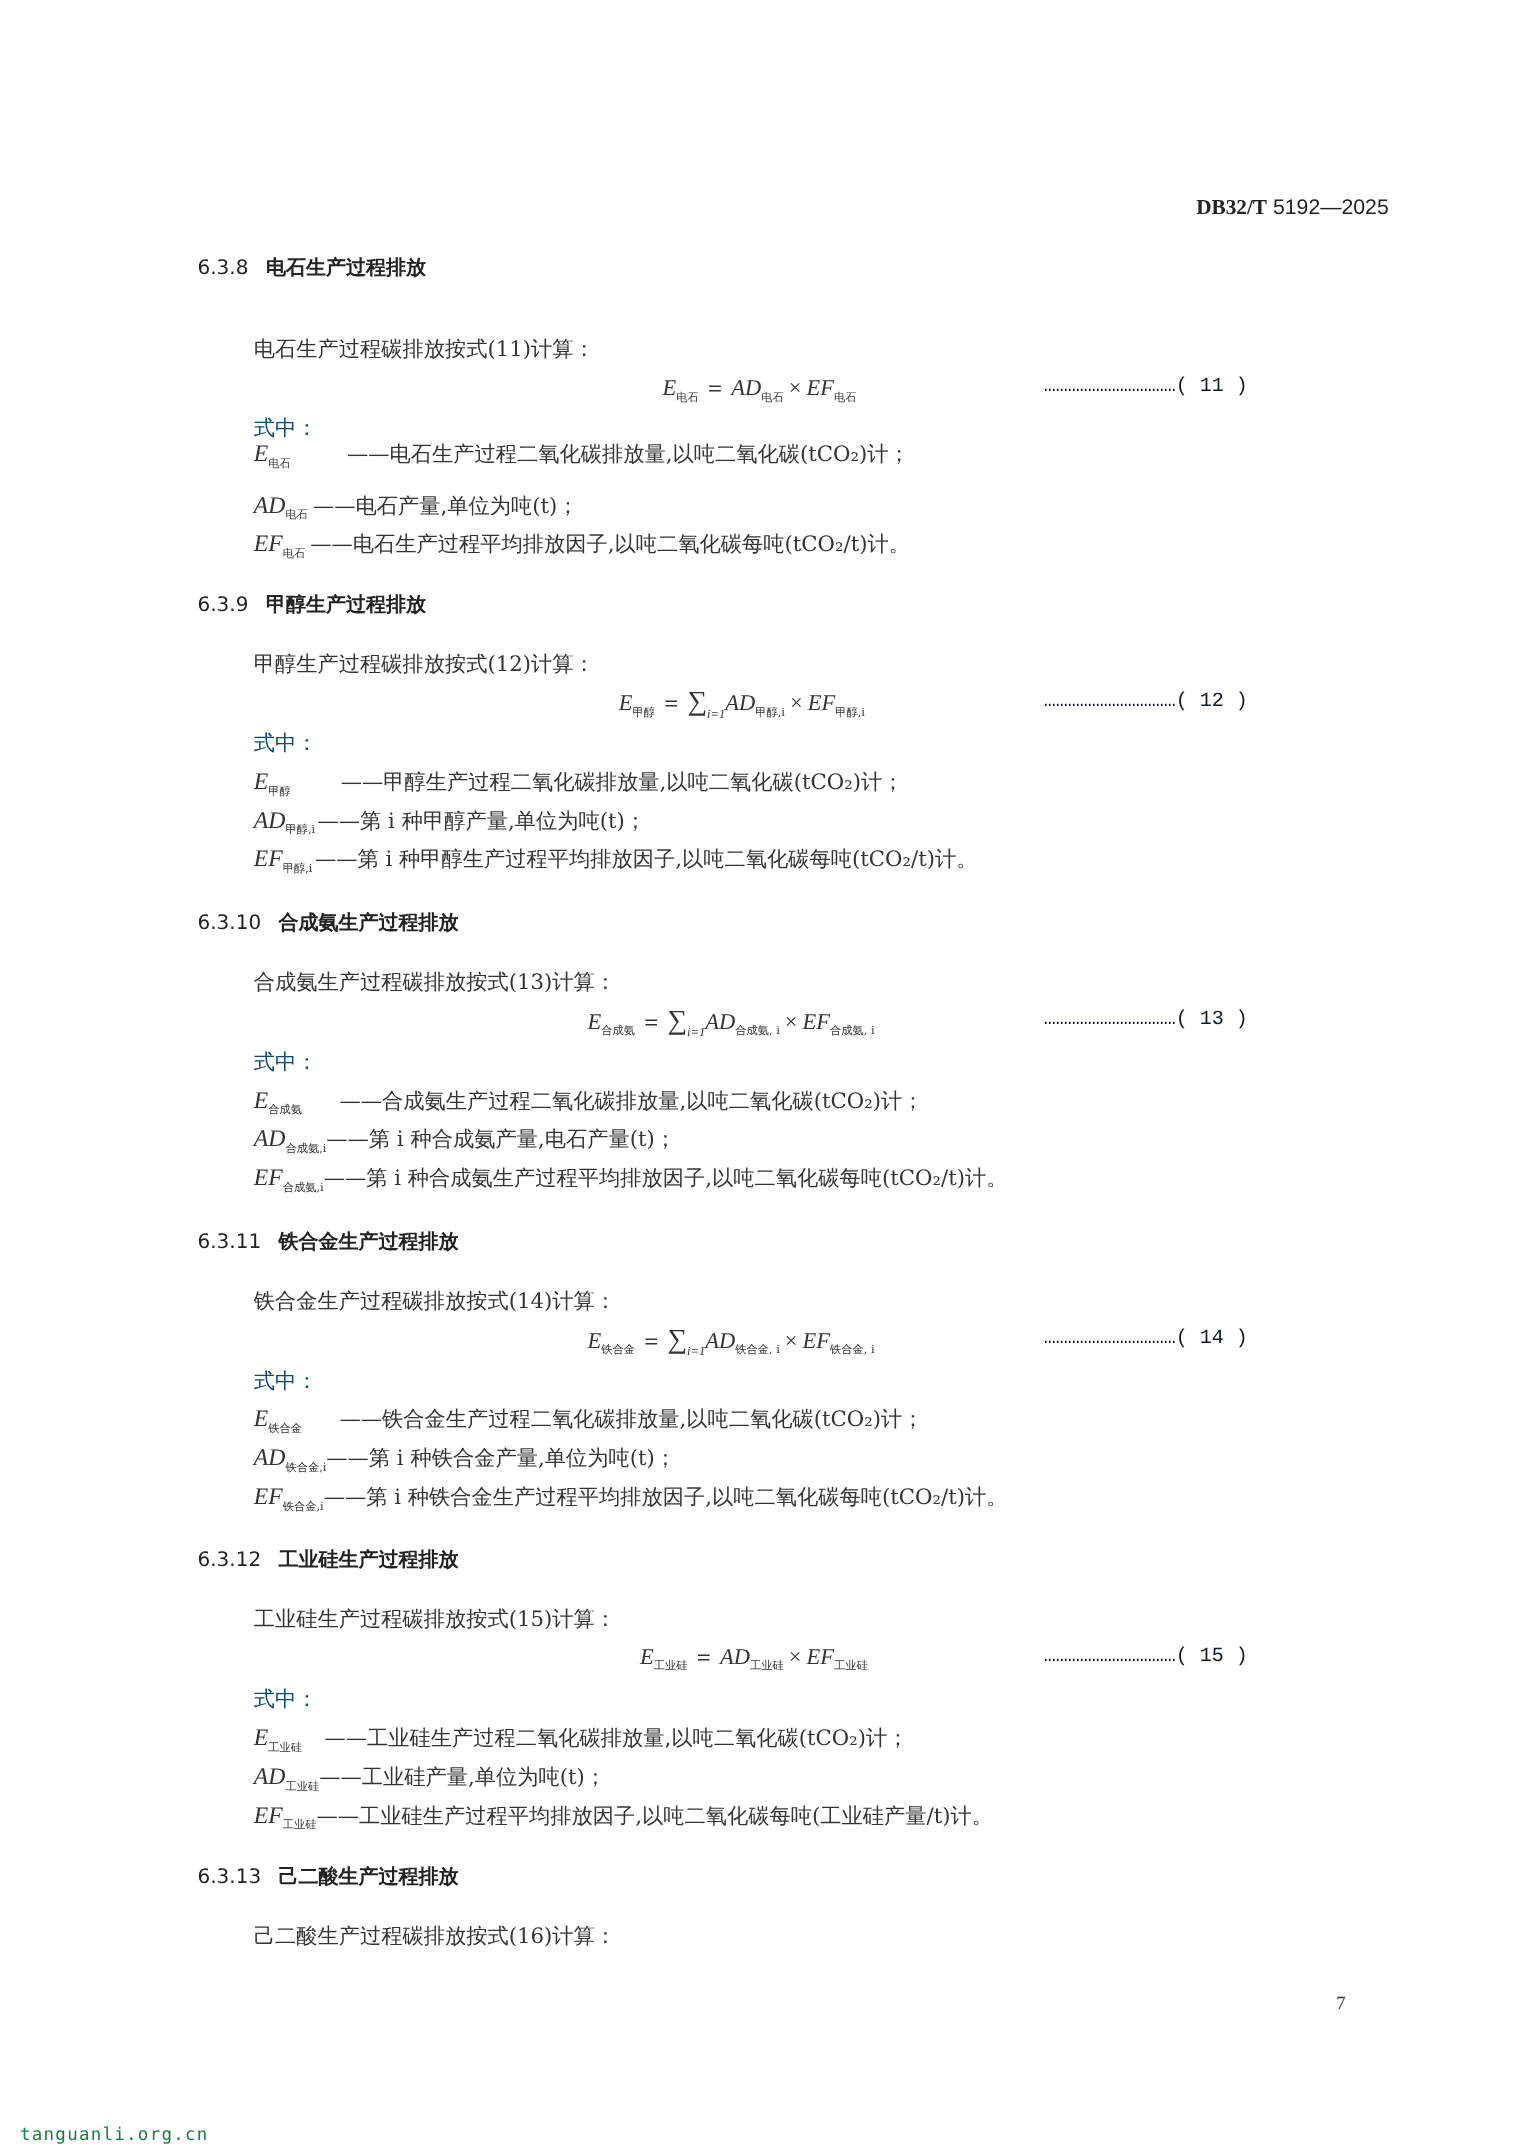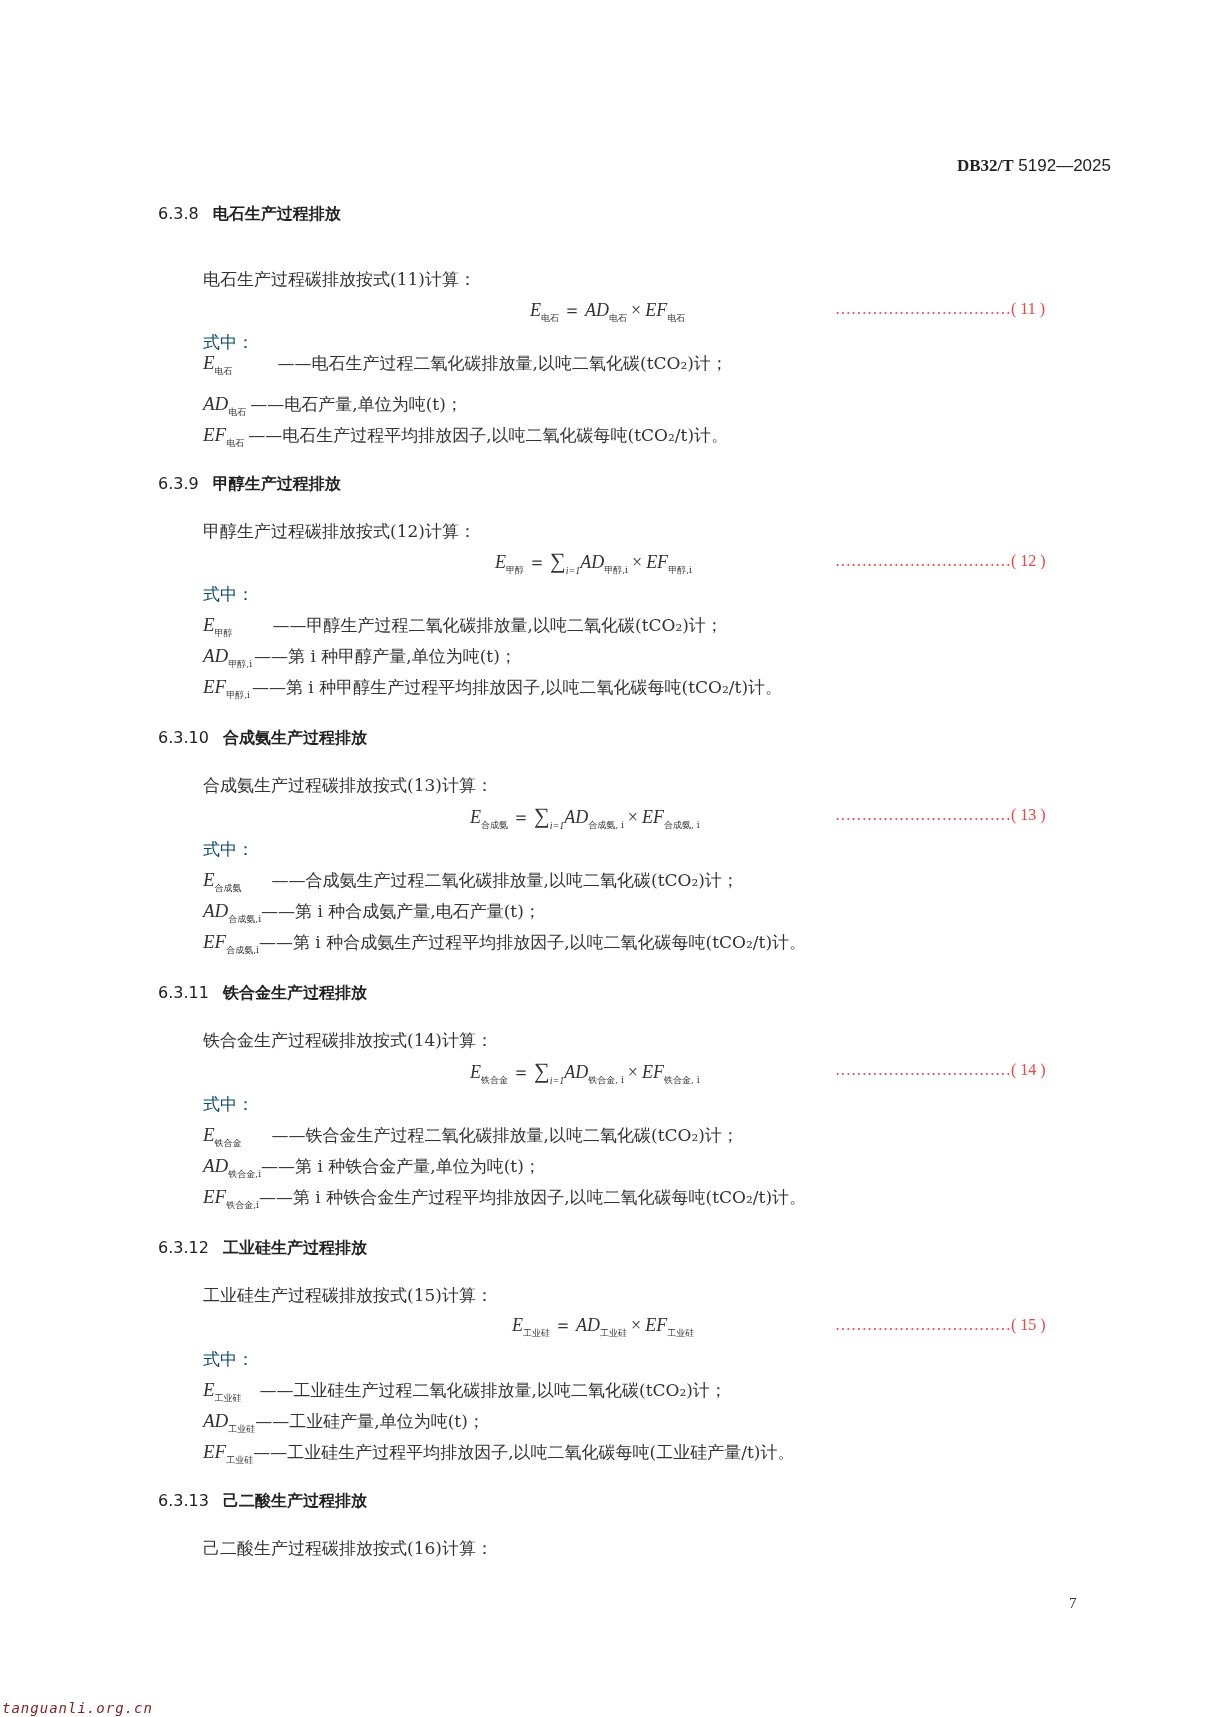--- a/index.html
+++ b/index.html
@@ -26,36 +26,36 @@
   .formula {
     position: absolute; font-size: 18px; color: #333;
     font-family: "Liberation Serif", "DejaVu Serif", serif; font-style: italic;
     white-space: nowrap;
   }
   .formula .op { font-style: normal; margin: 0 4px; }
   .formula sub { font-size: 9px; font-style: normal; font-family: "DejaVu Serif", serif; }
   .formula .sum { font-style: normal; font-size: 22px; }
   .formula .lim { font-size: 10px; font-style: normal; display: inline-block; vertical-align: -6px; }
   .eqnum {
-    position: absolute; left: 835px; font-size: 16px; color: #ef4444;
-    font-family: Liberation Serif, serif; white-space: nowrap;
+    position: absolute; left: 835px; font-size: 16px; color: #0f172a;
+    font-family: Liberation Mono, monospace; white-space: nowrap;
   }
   .where { position: absolute; left: 203px; font-size: 17px; color: #0c4a6e; }
   .defrow {
     position: absolute; left: 203px; font-size: 17px; color: #333; white-space: nowrap;
   }
   .defrow .sym { font-family: "Liberation Serif", serif; font-style: italic; font-size: 19px; }
   .defrow .sym sub { font-size: 9px; font-style: normal; font-family: "DejaVu Serif", serif; }
   .page-num {
     position: absolute; left: 1069px; top: 1595px; font-size: 15px; color: #333;
     font-family: "Liberation Serif", serif;
   }
   .watermark {
-    position: absolute; left: 2px; top: 1700px; font-size: 14px; color: #7f1d1d;
-    font-family: "DejaVu Sans Mono", monospace; letter-spacing: 1px; font-style: italic;
+    position: absolute; left: 16px; top: 1700px; font-size: 14px; color: #15803d;
+    font-family: "DejaVu Sans Mono", monospace; letter-spacing: 1px;
   }
 </style>
 </head>
 <body>
 
 <div class="header-code"><b>DB32/T</b><span> 5192—2025</span></div>
 
 <div class="sec-head" style="top:204px"><span class="num">6.3.8</span><span>电石生产过程排放</span></div>
 <div class="intro" style="top:268px">电石生产过程碳排放按式(11)计算：</div>
 <div class="formula" style="left:530px;top:298px"><span>E</span><sub>电石</sub><span class="op">＝</span><span>AD</span><sub>电石</sub><span class="op">×</span><span>EF</span><sub>电石</sub></div>

